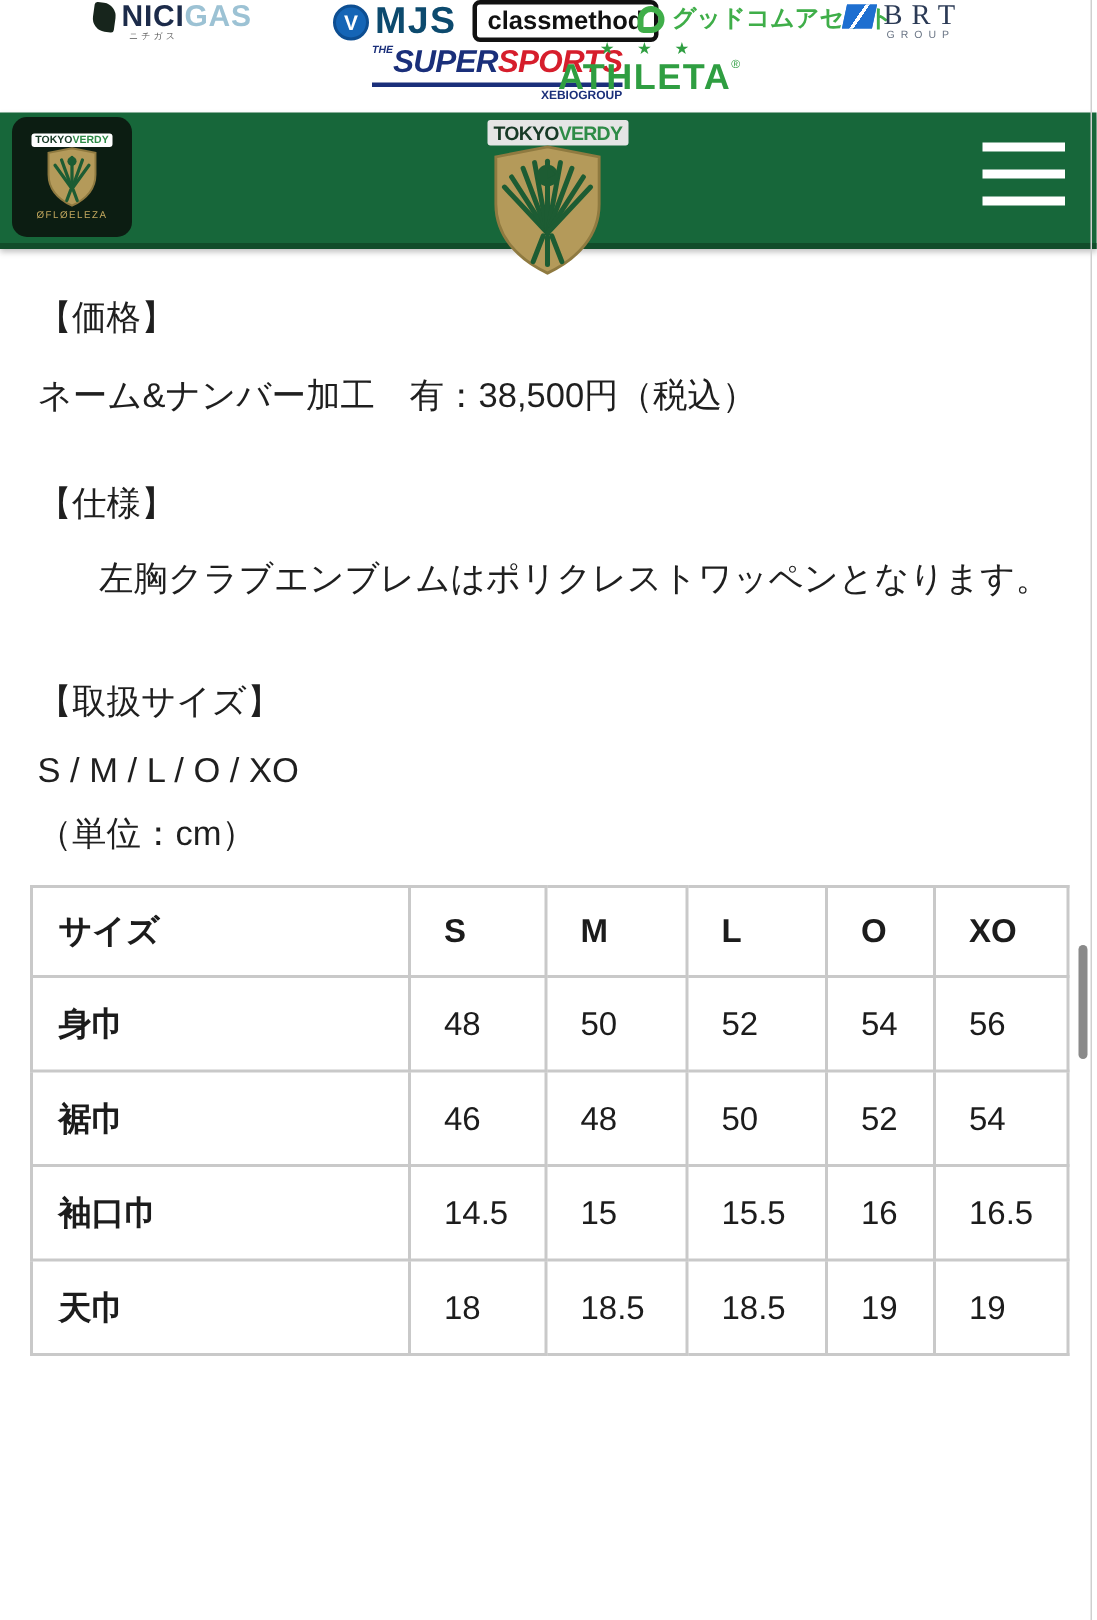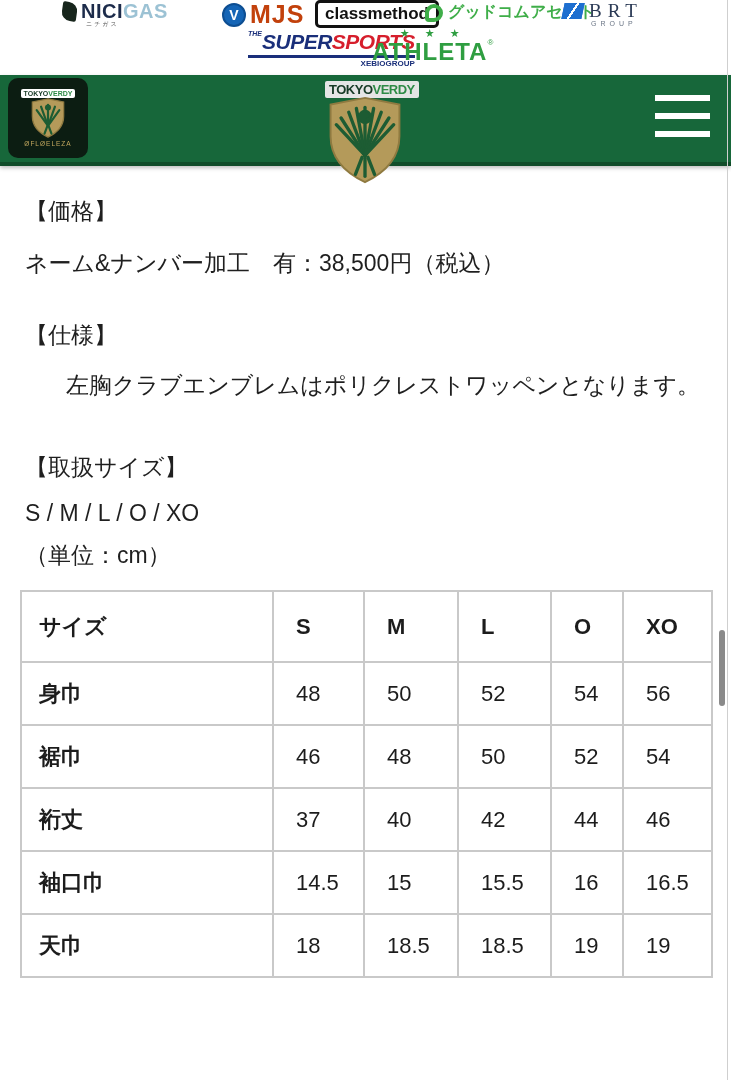--- a/index.html
+++ b/index.html
@@ -10,21 +10,21 @@
     color:#1f1f1f;
   }
   
   .sponsor{position:absolute;display:flex;align-items:center;white-space:nowrap;}
   .nici-icon{width:15px;height:19px;background:#17251c;border-radius:2px 9px 2px 9px;transform:rotate(8deg);margin-right:4px;}
   .nici-dark{font-weight:bold;font-size:20px;color:#1c2b4a;letter-spacing:.5px;}
   .nici-light{font-weight:bold;font-size:20px;color:#9cc2d4;letter-spacing:.5px;}
   .nici-sub{position:absolute;left:24px;top:20px;font-size:6px;color:#555;letter-spacing:2px;}
   .mjs-circle{width:24px;height:24px;border-radius:50%;background:#1565b6;color:#fff;font-weight:bold;font-size:14px;
     display:flex;align-items:center;justify-content:center;margin-right:4px;border:2px solid #0d4e92;box-sizing:border-box;}
-  .mjs-label{font-weight:bold;font-size:25px;color:#c2410c;letter-spacing:1px;}
+  .mjs-label{font-weight:bold;font-size:25px;color:#0c4a6e;letter-spacing:1px;}
   .cm-box{border:3px solid #111;border-radius:5px;padding:1px 7px;font-weight:bold;font-size:17px;color:#111;background:#fff;}
   .gc-icon{width:18px;height:18px;border:4px solid #3fae49;border-radius:50% 50% 50% 4px;margin-right:5px;box-sizing:border-box;}
   .gc-label{font-weight:bold;font-size:16px;color:#3fae49;}
   .brt-icon{width:20px;height:16px;background:#1e6fd0;transform:skewX(-12deg);margin-right:6px;
     background-image:linear-gradient(115deg,#1e6fd0 45%,#ffffff 45%,#ffffff 55%,#1e6fd0 55%);}
   .brt-main{font-size:19px;color:#2b3a55;letter-spacing:6px;font-family:"Liberation Serif","DejaVu Serif",serif;}
   .brt-sub{position:absolute;left:28px;top:20px;font-size:7px;color:#6b7686;letter-spacing:4px;}
   .xebio{display:block;}
   .xebio-the{font-size:7px;color:#1a2f7a;font-weight:bold;font-style:italic;vertical-align:top;}
   .xebio-super{font-size:21px;color:#1a2f7a;font-weight:bold;font-style:italic;letter-spacing:-0.5px;}
@@ -52,21 +52,21 @@
   .hamburger span{display:block;width:55px;height:6px;background:#fff;margin-bottom:12px;}
   
   .txt{position:absolute;left:25px;font-size:23px;line-height:30px;color:#1f1f1f;}
   
   .size-table{position:absolute;left:20px;top:590px;border-collapse:collapse;table-layout:fixed;background:#fff;}
   .size-table td,.size-table th{border:2px solid #c9c9c9;font-size:22px;text-align:left;
     padding:0 0 0 22px;color:#1c1c1c;box-sizing:border-box;}
   .size-table th{font-weight:bold;}
   .size-table .lbl{font-weight:bold;padding-left:17px;}
   .size-table tr{height:63px;}
-  .size-table tr.hdr{height:71px;}
+  .size-table tr.hdr{height:60px;}
   
   .track-line{position:absolute;left:727px;top:0;width:1px;height:1080px;background:#cfcfcf;}
   .scroll-thumb{position:absolute;left:719px;top:630px;width:6px;height:76px;background:#8a8a8a;border-radius:3px;cursor:pointer;}
 </style>
 </head>
 <body>
 
 <div class="sponsor" style="left:62px;top:0px;">
   <span class="nici-icon"></span>
   <span class="nici-dark">NICI</span>
@@ -190,28 +190,20 @@
   </tr>
   <tr>
     <td class="lbl">裾巾</td>
     <td>46</td>
     <td>48</td>
     <td>50</td>
     <td>52</td>
     <td>54</td>
   </tr>
   <tr>
-    <td class="lbl">裄丈</td>
-    <td>37</td>
-    <td>40</td>
-    <td>42</td>
-    <td>44</td>
-    <td>46</td>
-  </tr>
-  <tr>
     <td class="lbl">袖口巾</td>
     <td>14.5</td>
     <td>15</td>
     <td>15.5</td>
     <td>16</td>
     <td>16.5</td>
   </tr>
   <tr>
     <td class="lbl">天巾</td>
     <td>18</td>

